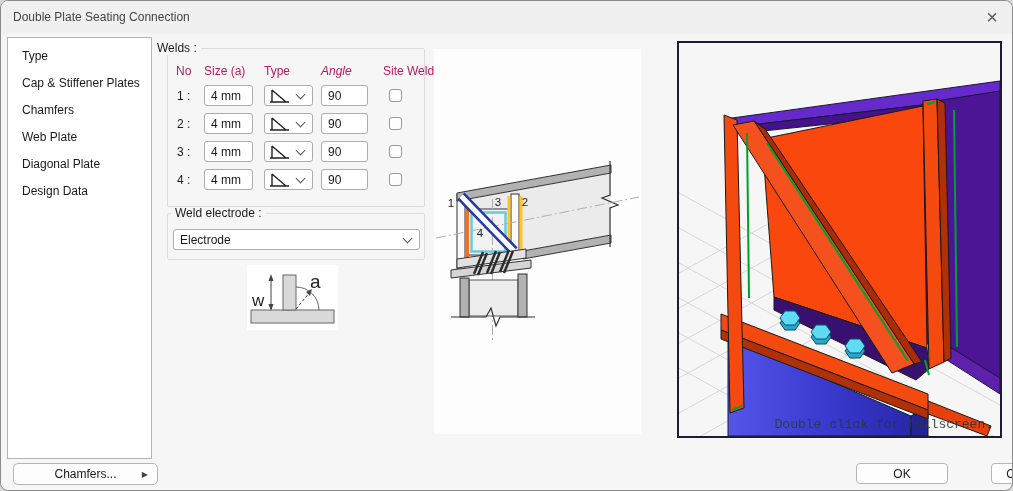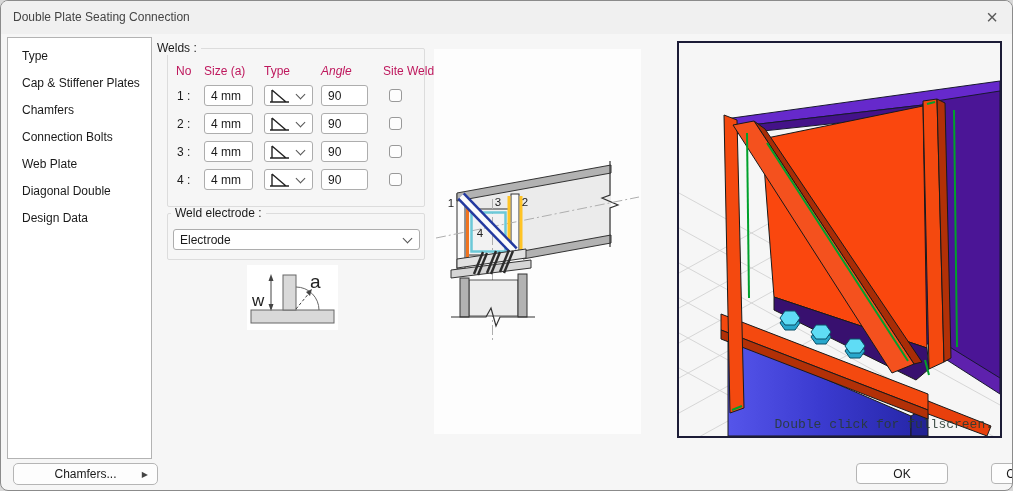--- a/index.html
+++ b/index.html
@@ -49,27 +49,24 @@
     <div class="nav-item">
         <span>Type</span>
       </div>
     <div class="nav-item">
         <span>Cap &amp; Stiffener Plates</span>
       </div>
     <div class="nav-item">
         <span>Chamfers</span>
       </div>
     <div class="nav-item">
-        <span>Connection Bolts</span>
-      </div>
-    <div class="nav-item">
         <span>Web Plate</span>
       </div>
     <div class="nav-item">
-        <span>Diagonal Double</span>
+        <span>Diagonal Plate</span>
       </div>
     <div class="nav-item">
         <span>Design Data</span>
       </div>
   </div>
 
   <div class="groupbox" style="left:166px;top:47px;width:256px;height:157px;"></div>
   <span class="group-label" style="left:152px;top:41px;">Welds :</span>
 
   <span class="col-head" style="left:175px;top:63px;">No</span>

